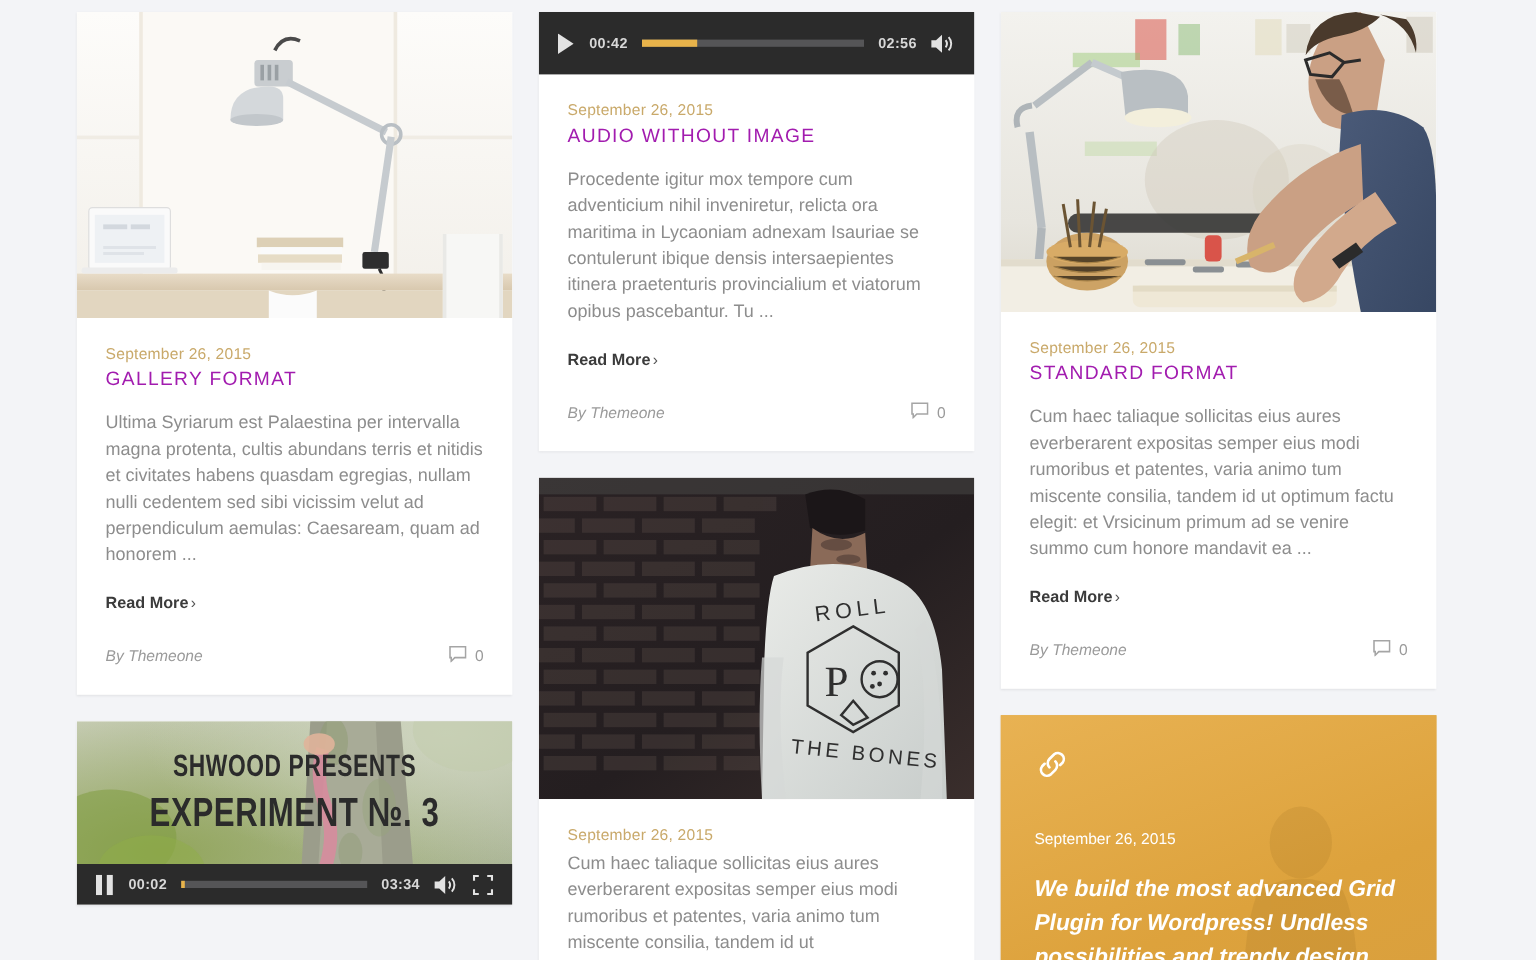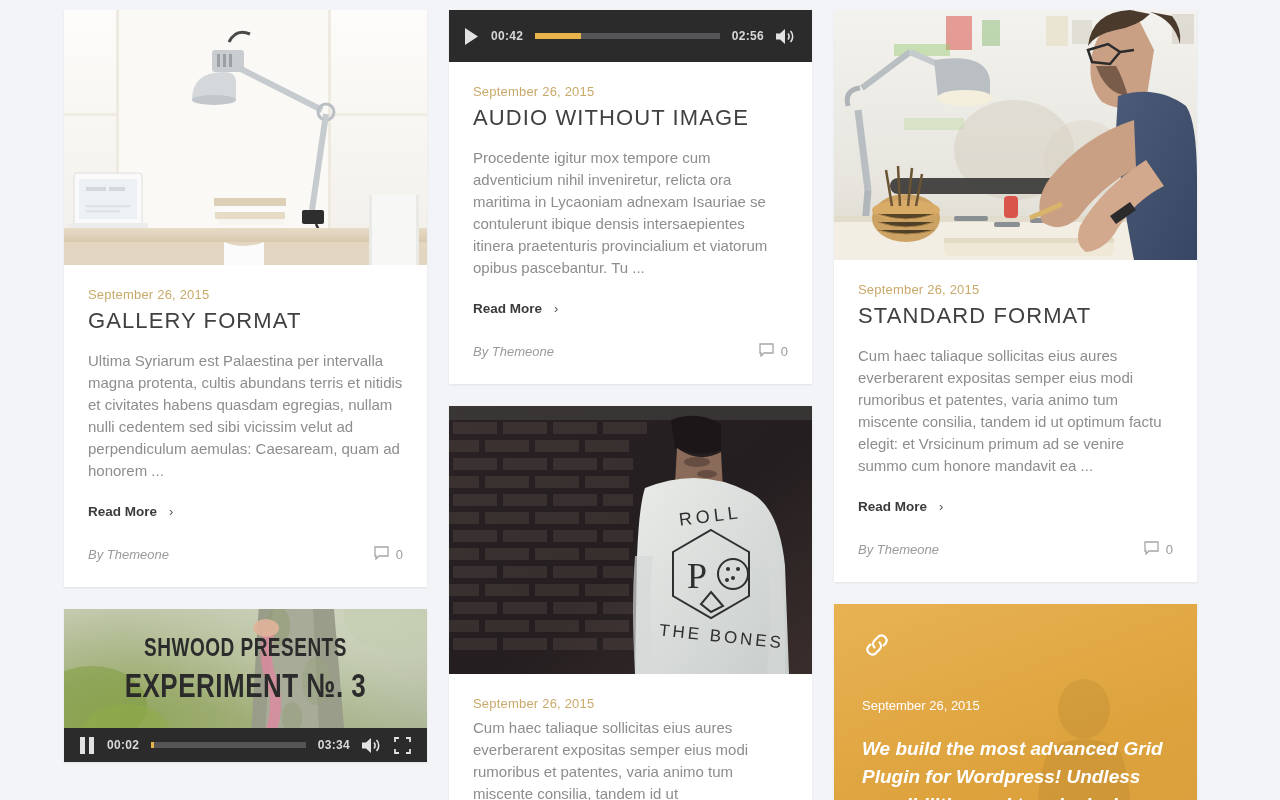--- a/index.html
+++ b/index.html
@@ -48,30 +48,30 @@
   }
   .pfill { position: absolute; left: 0; top: 0; bottom: 0; background: #e8b34a; }
 
   
   .body { padding: 22px 24px 24px 24px; }
   .date {
     color: #c9a96a; font-size: 13px; letter-spacing: .2px;
     margin-bottom: 6px;
   }
   .title {
-    color: #404040; font-size: 22px; font-weight: normal;
+    color: #a21caf; font-size: 16px; font-weight: normal;
     letter-spacing: 1.1px; margin-bottom: 16px;
   }
   .excerpt {
     color: #8d8d8d; font-size: 15px; line-height: 22px;
     margin-bottom: 20px;
   }
   .readmore {
     color: #3b3b3b; font-size: 13.5px; font-weight: bold;
-    display: inline-flex; align-items: center; gap: 12px;
+    display: inline-flex; align-items: center; gap: 2px;
     text-decoration: none; cursor: pointer;
   }
   .readmore .chev { font-size: 13px; font-weight: normal; color: #555; }
   .meta {
     margin-top: 26px;
     display: flex; align-items: center; justify-content: space-between;
   }
   .author { color: #9a9a9a; font-size: 13px; font-style: italic; }
   .comments {
     display: flex; align-items: center; gap: 7px;

